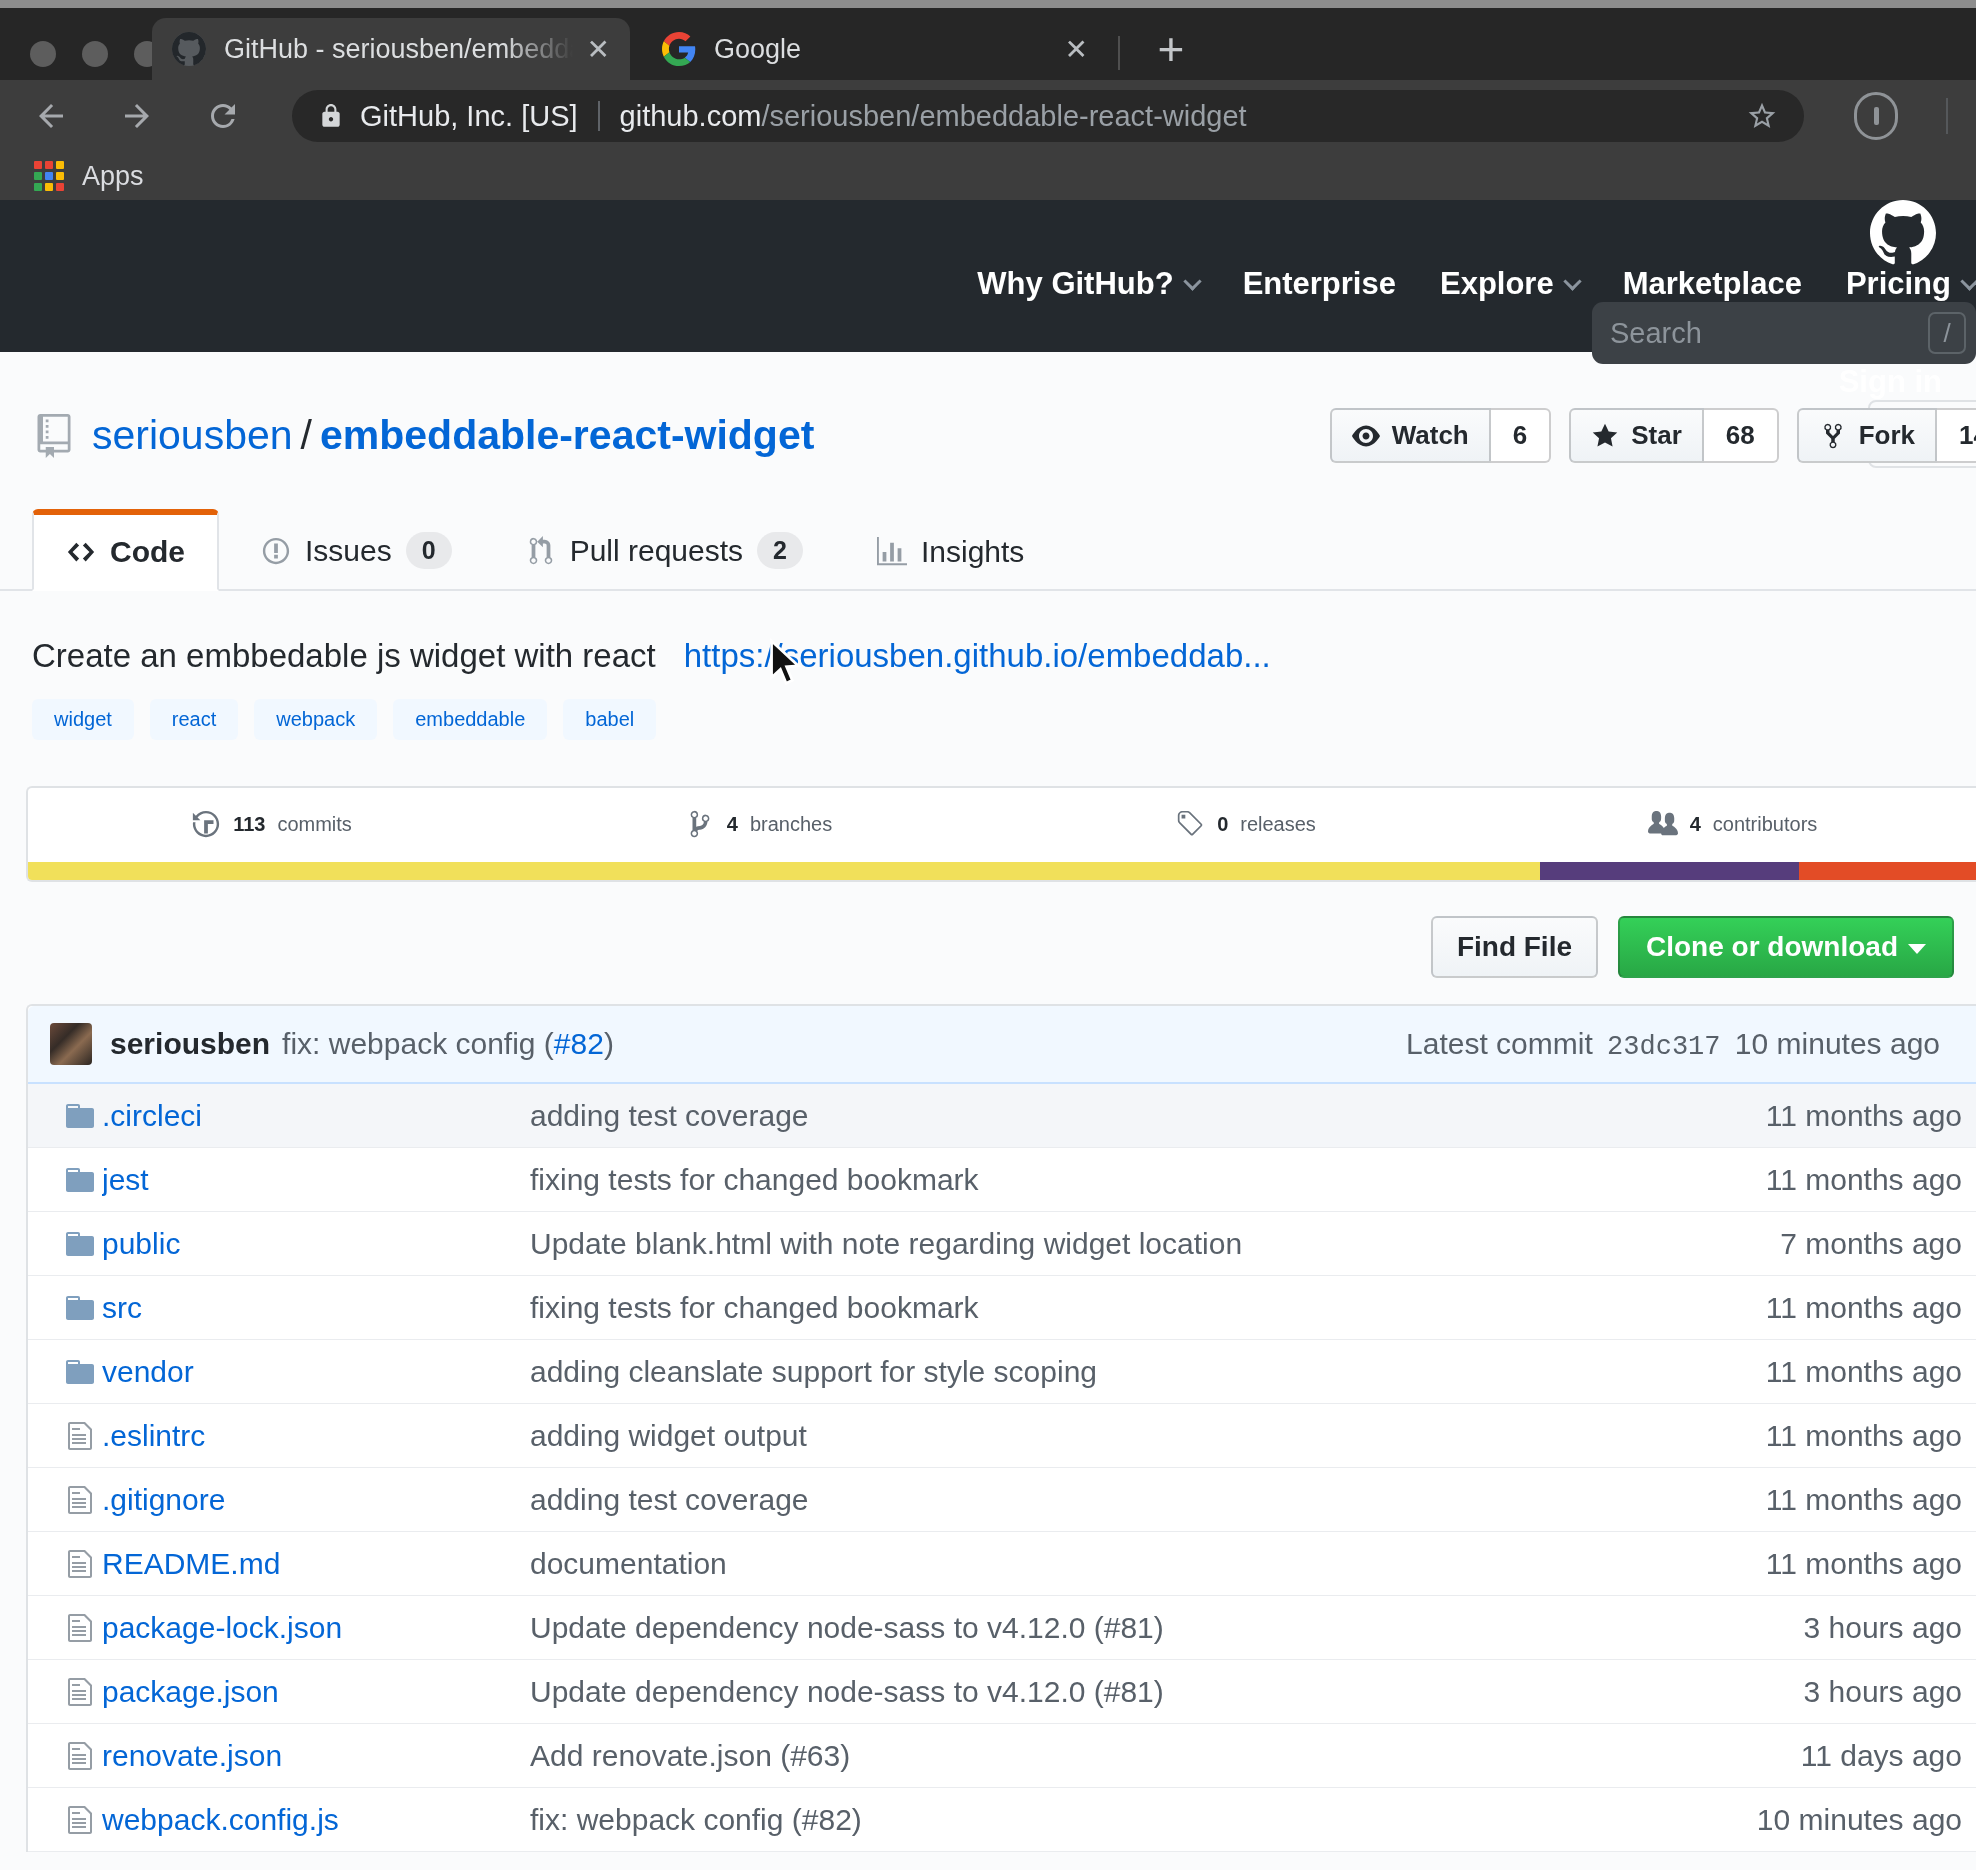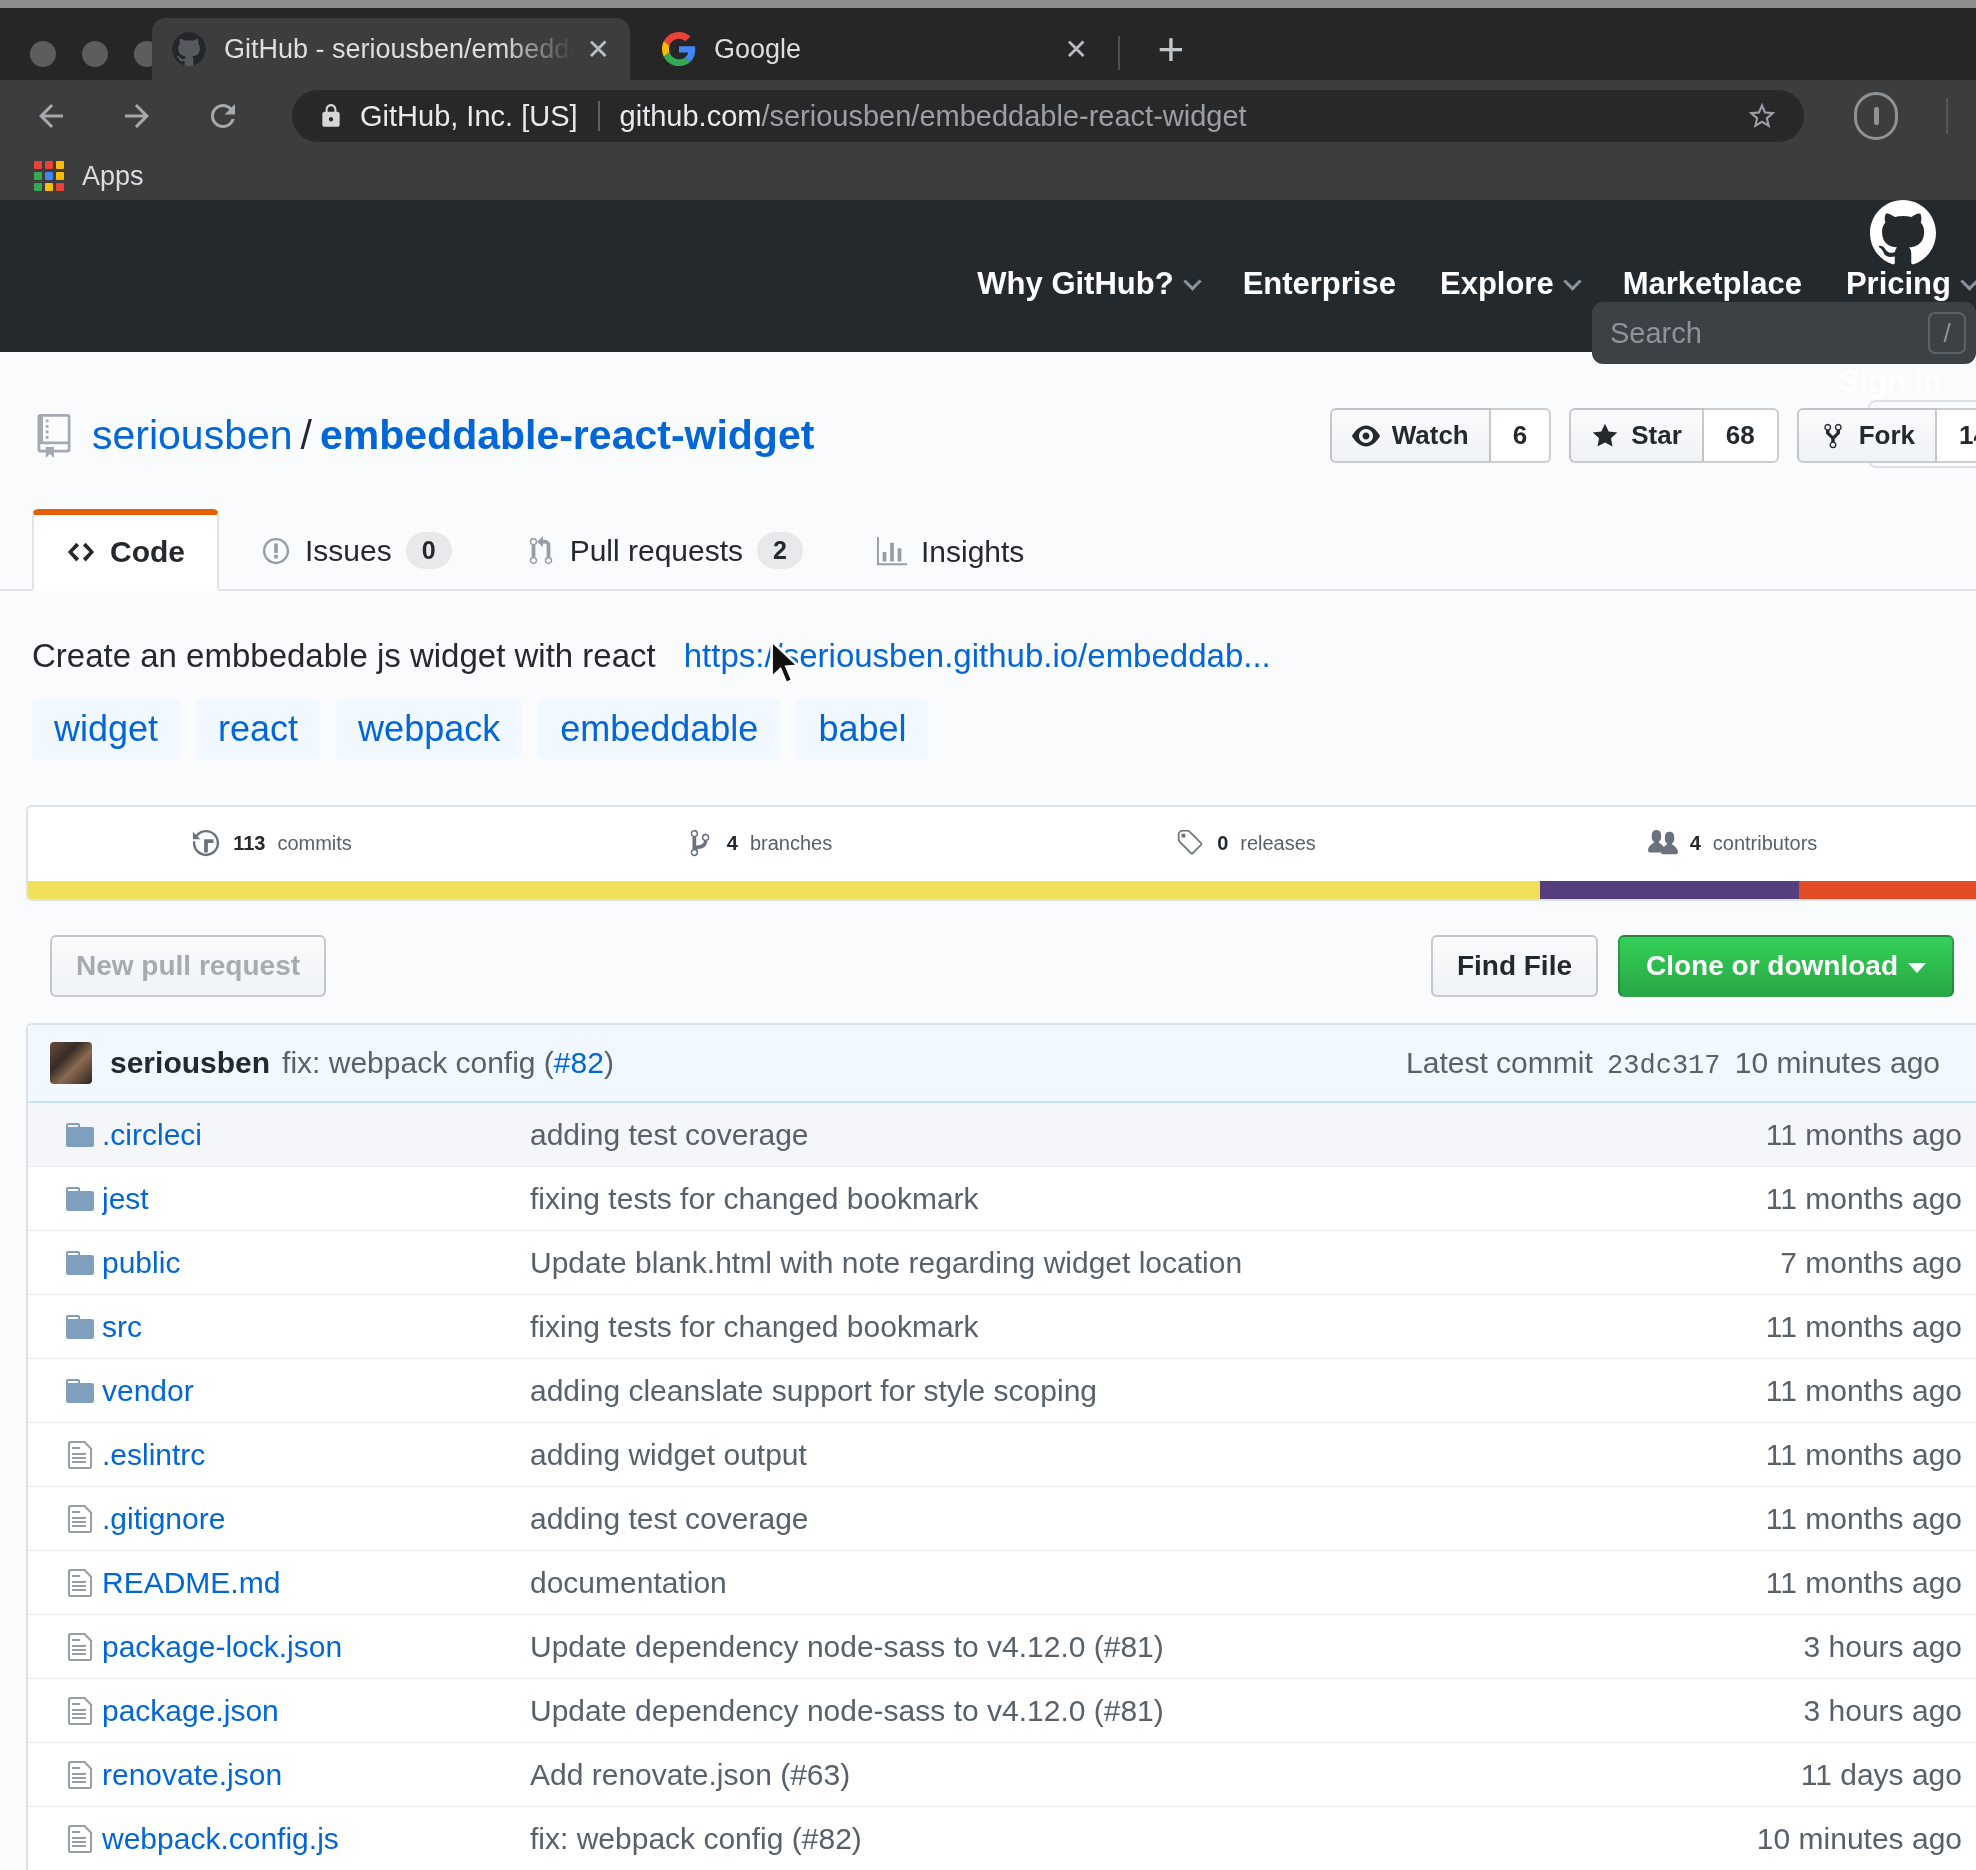--- a/index.html
+++ b/index.html
@@ -95,21 +95,21 @@
       border-top:6px solid #e36209; border-radius:6px 6px 0 0; font-weight:600; }
   .rtab.active .icon { color:#24292e; }
   .rtab + .rtab { margin-left:10px; }
   .counter { background:rgba(27,31,35,.08); border-radius:24px; padding:4px 16px; font-size:25px;
       font-weight:600; color:#24292e; }
 
   
   .about { padding:46px 32px 0; font-size:33px; color:#24292e; display:flex; gap:28px; align-items:baseline; }
   .about .site { color:#0366d6; }
   .topics { padding:24px 32px 0; display:flex; gap:16px; }
-  .topic { background:#f1f8ff; color:#0366d6; font-size:36px; font-weight:500; padding:9px 22px; border-radius:6px; }
+  .topic { background:#f1f8ff; color:#0366d6; font-size:20px; font-weight:500; padding:9px 22px; border-radius:6px; }
 
   
   .stats-box { margin:46px 0 0 26px; border:2px solid #dfe2e5; border-right:0; border-radius:6px 0 0 6px;
                background:#fff; overflow:hidden; }
   .stats { display:flex; padding:21px 0 23px; list-style:none; }
   .stat { flex:1; display:flex; justify-content:center; align-items:center; gap:12px;
           font-size:20px; color:#586069;text-align:right; }
   .stat .icon { color:#6a737d; font-size:30px; }
   .stat b { color:#24292e; font-weight:600; }
   .langbar { height:18px; display:flex; }
@@ -423,21 +423,20 @@
         </li>
       </ul>
     <div class="langbar" id="langbar">
         <i style="width: 77.6%; background: rgb(241, 224, 90);"></i>
         <i style="width: 13.3%; background: rgb(86, 61, 124);"></i>
         <i style="width: 9.1%; background: rgb(227, 76, 38);"></i>
       </div>
   </div>
 
   <div class="file-actions">
-    <button class="btn btn-newpr">New pull request</button>
     <span class="fa-space"></span>
     <button class="btn btn-find">Find File</button>
     <button class="btn btn-clone"><span>Clone or download</span><span class="caret"></span></button>
   </div>
 
   <div class="files-box">
     <div class="commit-head">
       <span class="commit-avatar"></span>
       <a class="commit-author">seriousben</a>
       <span><span>fix: webpack config (</span><a class="commit-link">#82</a><span>)</span></span>

